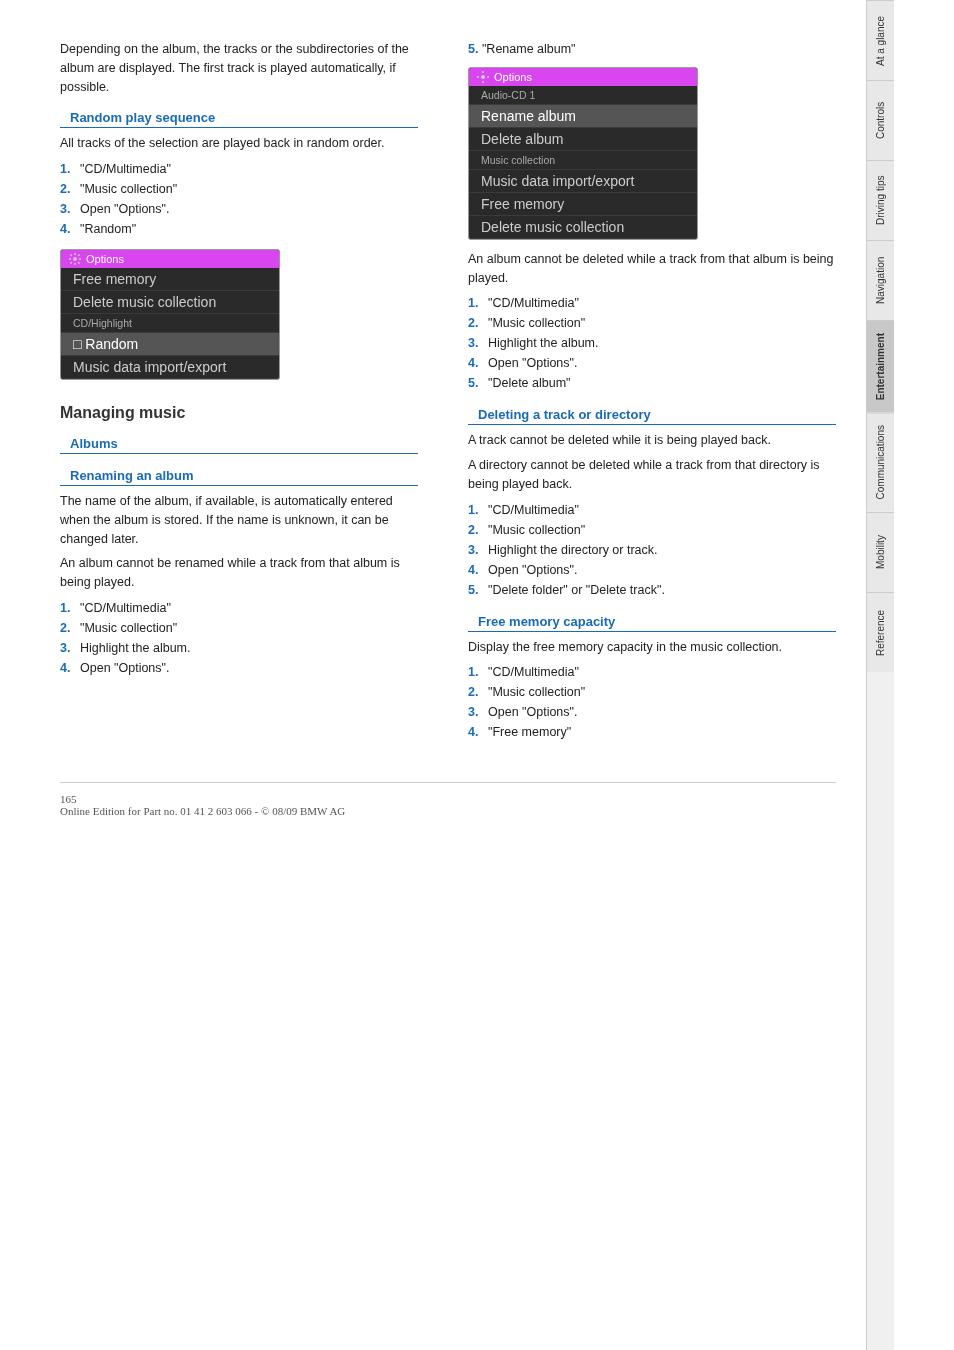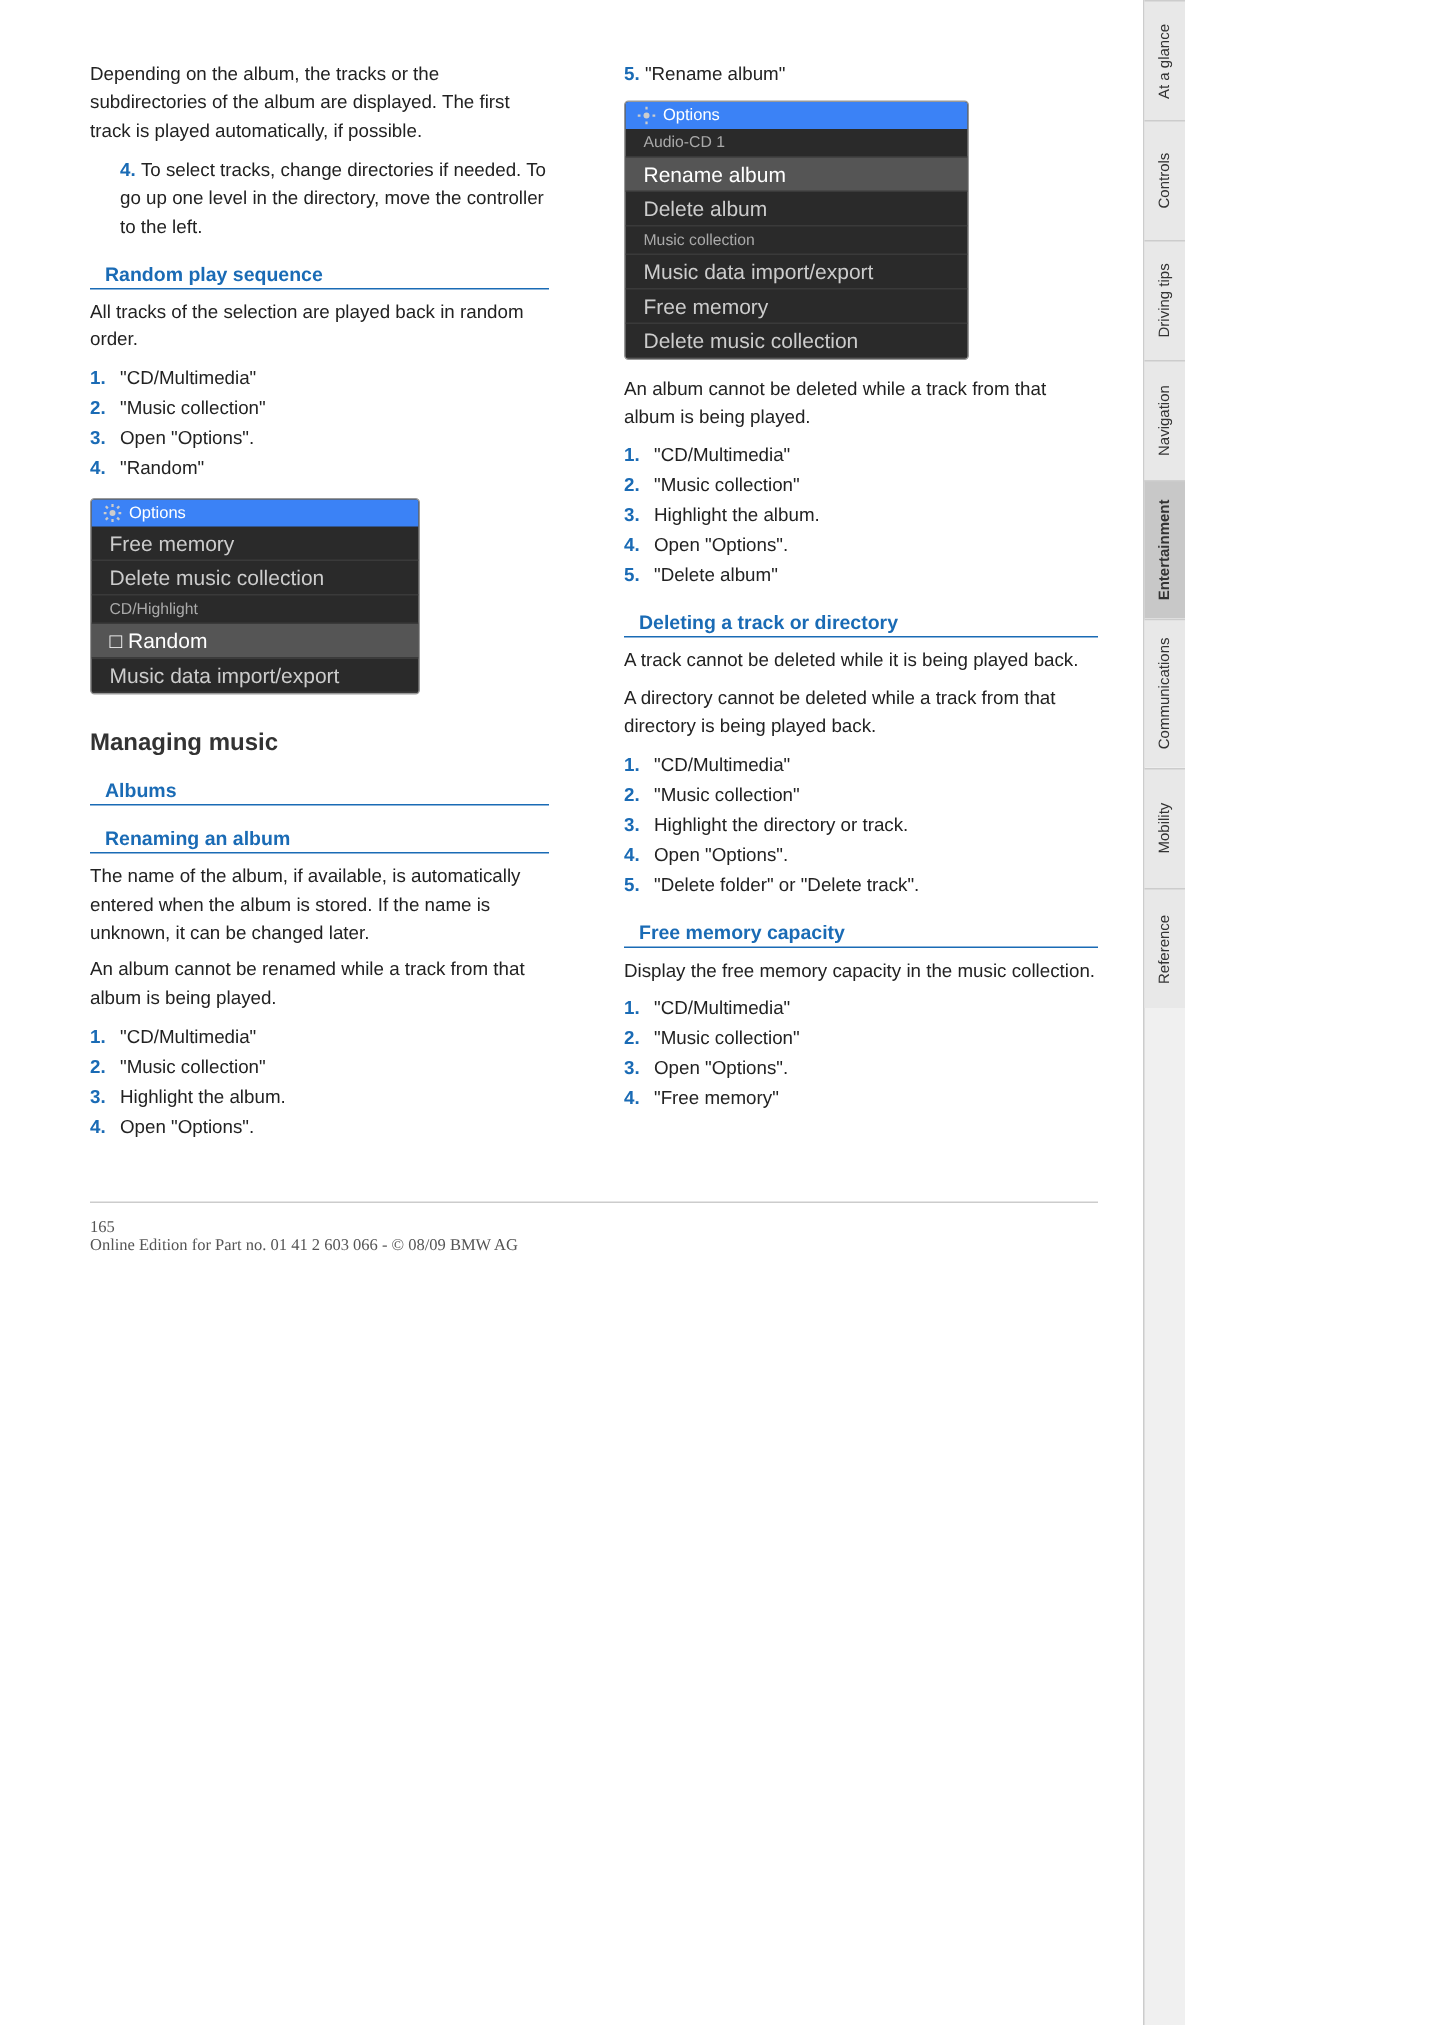--- a/index.html
+++ b/index.html
@@ -8,21 +8,21 @@
       min-height: 1350px;
       background: #fff;
       font-family: Arial, Helvetica, sans-serif;
       font-size: 13px;
       color: #222;
       position: relative;
     }
 
     .page-wrapper {
       display: flex;
-      width: 790px;
+      width: 894px;
       min-height: 1350px;
     }
 
     
     .main-content {
       flex: 1;
       padding: 40px 30px 40px 60px;
       max-width: 870px;
     }
 
@@ -122,21 +122,21 @@
     .menu-screenshot {
       border: 1px solid #999;
       background: #2a2a2a;
       border-radius: 3px;
       margin: 8px 0 10px 0;
       overflow: hidden;
       width: 220px;
     }
 
     .menu-title-bar {
-      background: #3b82f6;
+      background: #d946ef;
       color: #fff;
       font-size: 11px;
       padding: 3px 8px;
       display: flex;
       align-items: center;
       gap: 5px;
     }
 
     .menu-item {
       color: #ccc;
@@ -182,23 +182,20 @@
 <body>
 
 <div class="page-wrapper">
   <div class="main-content">
 
     <div class="two-col">
 
       <div class="left-col">
 
         <p class="intro-text">Depending on the album, the tracks or the subdirectories of the album are displayed. The first track is played automatically, if possible.</p>
-        <p class="intro-text indented" style="margin-top:4px;">
-          <span style="color:#1a6bb5; font-weight:bold;">4.</span>&nbsp;<span>To select tracks, change directories if needed. To go up one level in the directory, move the controller to the left.</span>
-        </p>
 
         <div class="section-heading">Random play sequence</div>
         <p class="body-text">All tracks of the selection are played back in random order.</p>
 
         <ul class="num-list">
           <li><span class="num">1.</span>"CD/Multimedia"</li>
           <li><span class="num">2.</span>"Music collection"</li>
           <li><span class="num">3.</span>Open "Options".</li>
           <li><span class="num">4.</span>"Random"</li>
         </ul>

